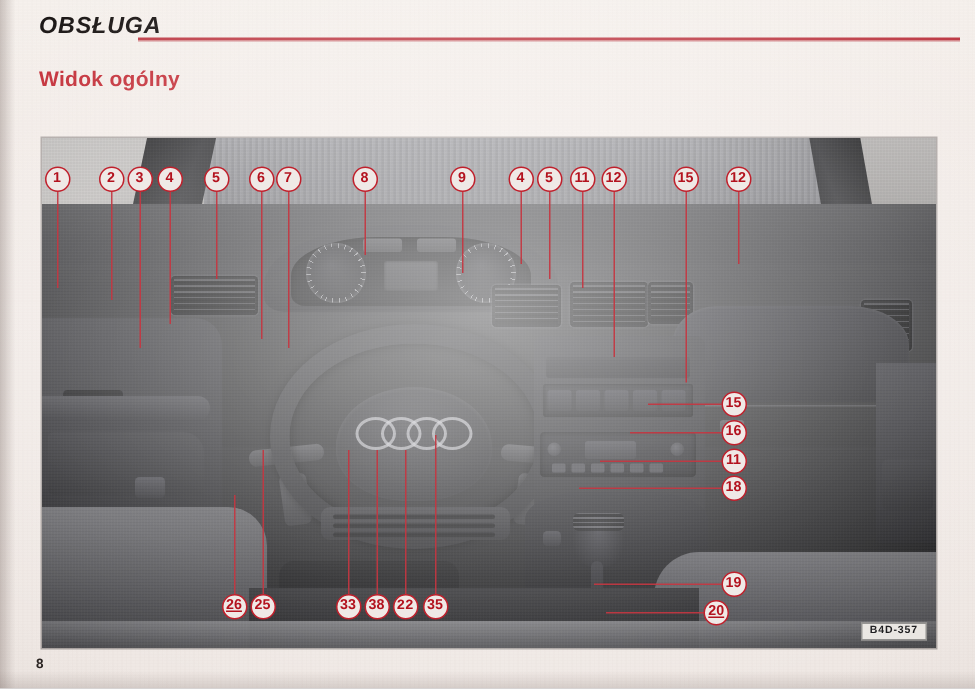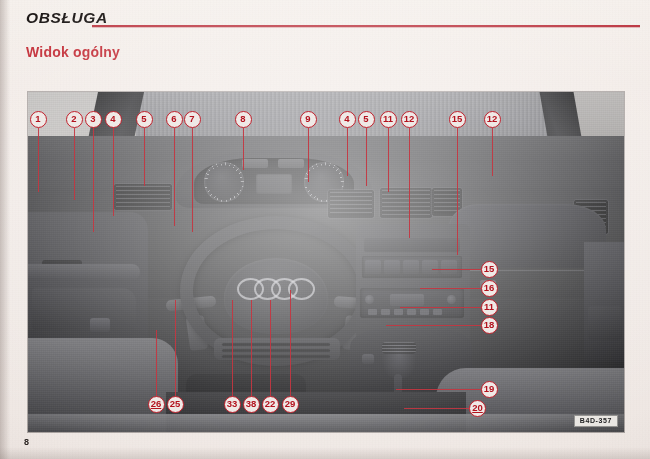--- a/index.html
+++ b/index.html
@@ -723,23 +723,23 @@
       <div class="callout" style="left: 483.5px; top: 110.5px;">12</div>
       <div class="leader" style="left: 156px; top: 330px; height: 65.5px;"></div>
       <div class="callout" style="left: 147.5px; top: 395.5px; text-decoration: underline;">26</div>
       <div class="leader" style="left: 175px; top: 300px; height: 95.5px;"></div>
       <div class="callout" style="left: 166.5px; top: 395.5px;">25</div>
       <div class="leader" style="left: 232px; top: 300px; height: 95.5px;"></div>
       <div class="callout" style="left: 223.5px; top: 395.5px;">33</div>
       <div class="leader" style="left: 251px; top: 300px; height: 95.5px;"></div>
       <div class="callout" style="left: 242.5px; top: 395.5px;">38</div>
       <div class="leader" style="left: 270px; top: 300px; height: 95.5px;"></div>
-      <div class="callout" style="left: 261.5px; top: 395.5px;">22</div>
+      <div class="callout" style="left: 261.5px; top: 395.5px; font-family: Liberation Mono, monospace;">22</div>
       <div class="leader" style="left: 290px; top: 290px; height: 105.5px;"></div>
-      <div class="callout" style="left: 281.5px; top: 395.5px;">29</div>
+      <div class="callout" style="left: 281.5px; top: 395.5px;">35</div>
       <div class="leader-h" style="left: 432px; top: 269px; width: 48.5px;"></div>
       <div class="callout" style="left: 480.5px; top: 260.5px;">15</div>
       <div class="leader-h" style="left: 420px; top: 288px; width: 60.5px;"></div>
       <div class="callout" style="left: 480.5px; top: 279.5px;">16</div>
       <div class="leader-h" style="left: 400px; top: 307px; width: 80.5px;"></div>
       <div class="callout" style="left: 480.5px; top: 298.5px;">11</div>
       <div class="leader-h" style="left: 386px; top: 325px; width: 94.5px;"></div>
       <div class="callout" style="left: 480.5px; top: 316.5px;">18</div>
       <div class="leader-h" style="left: 396px; top: 389px; width: 84.5px;"></div>
       <div class="callout" style="left: 480.5px; top: 380.5px;">19</div>

